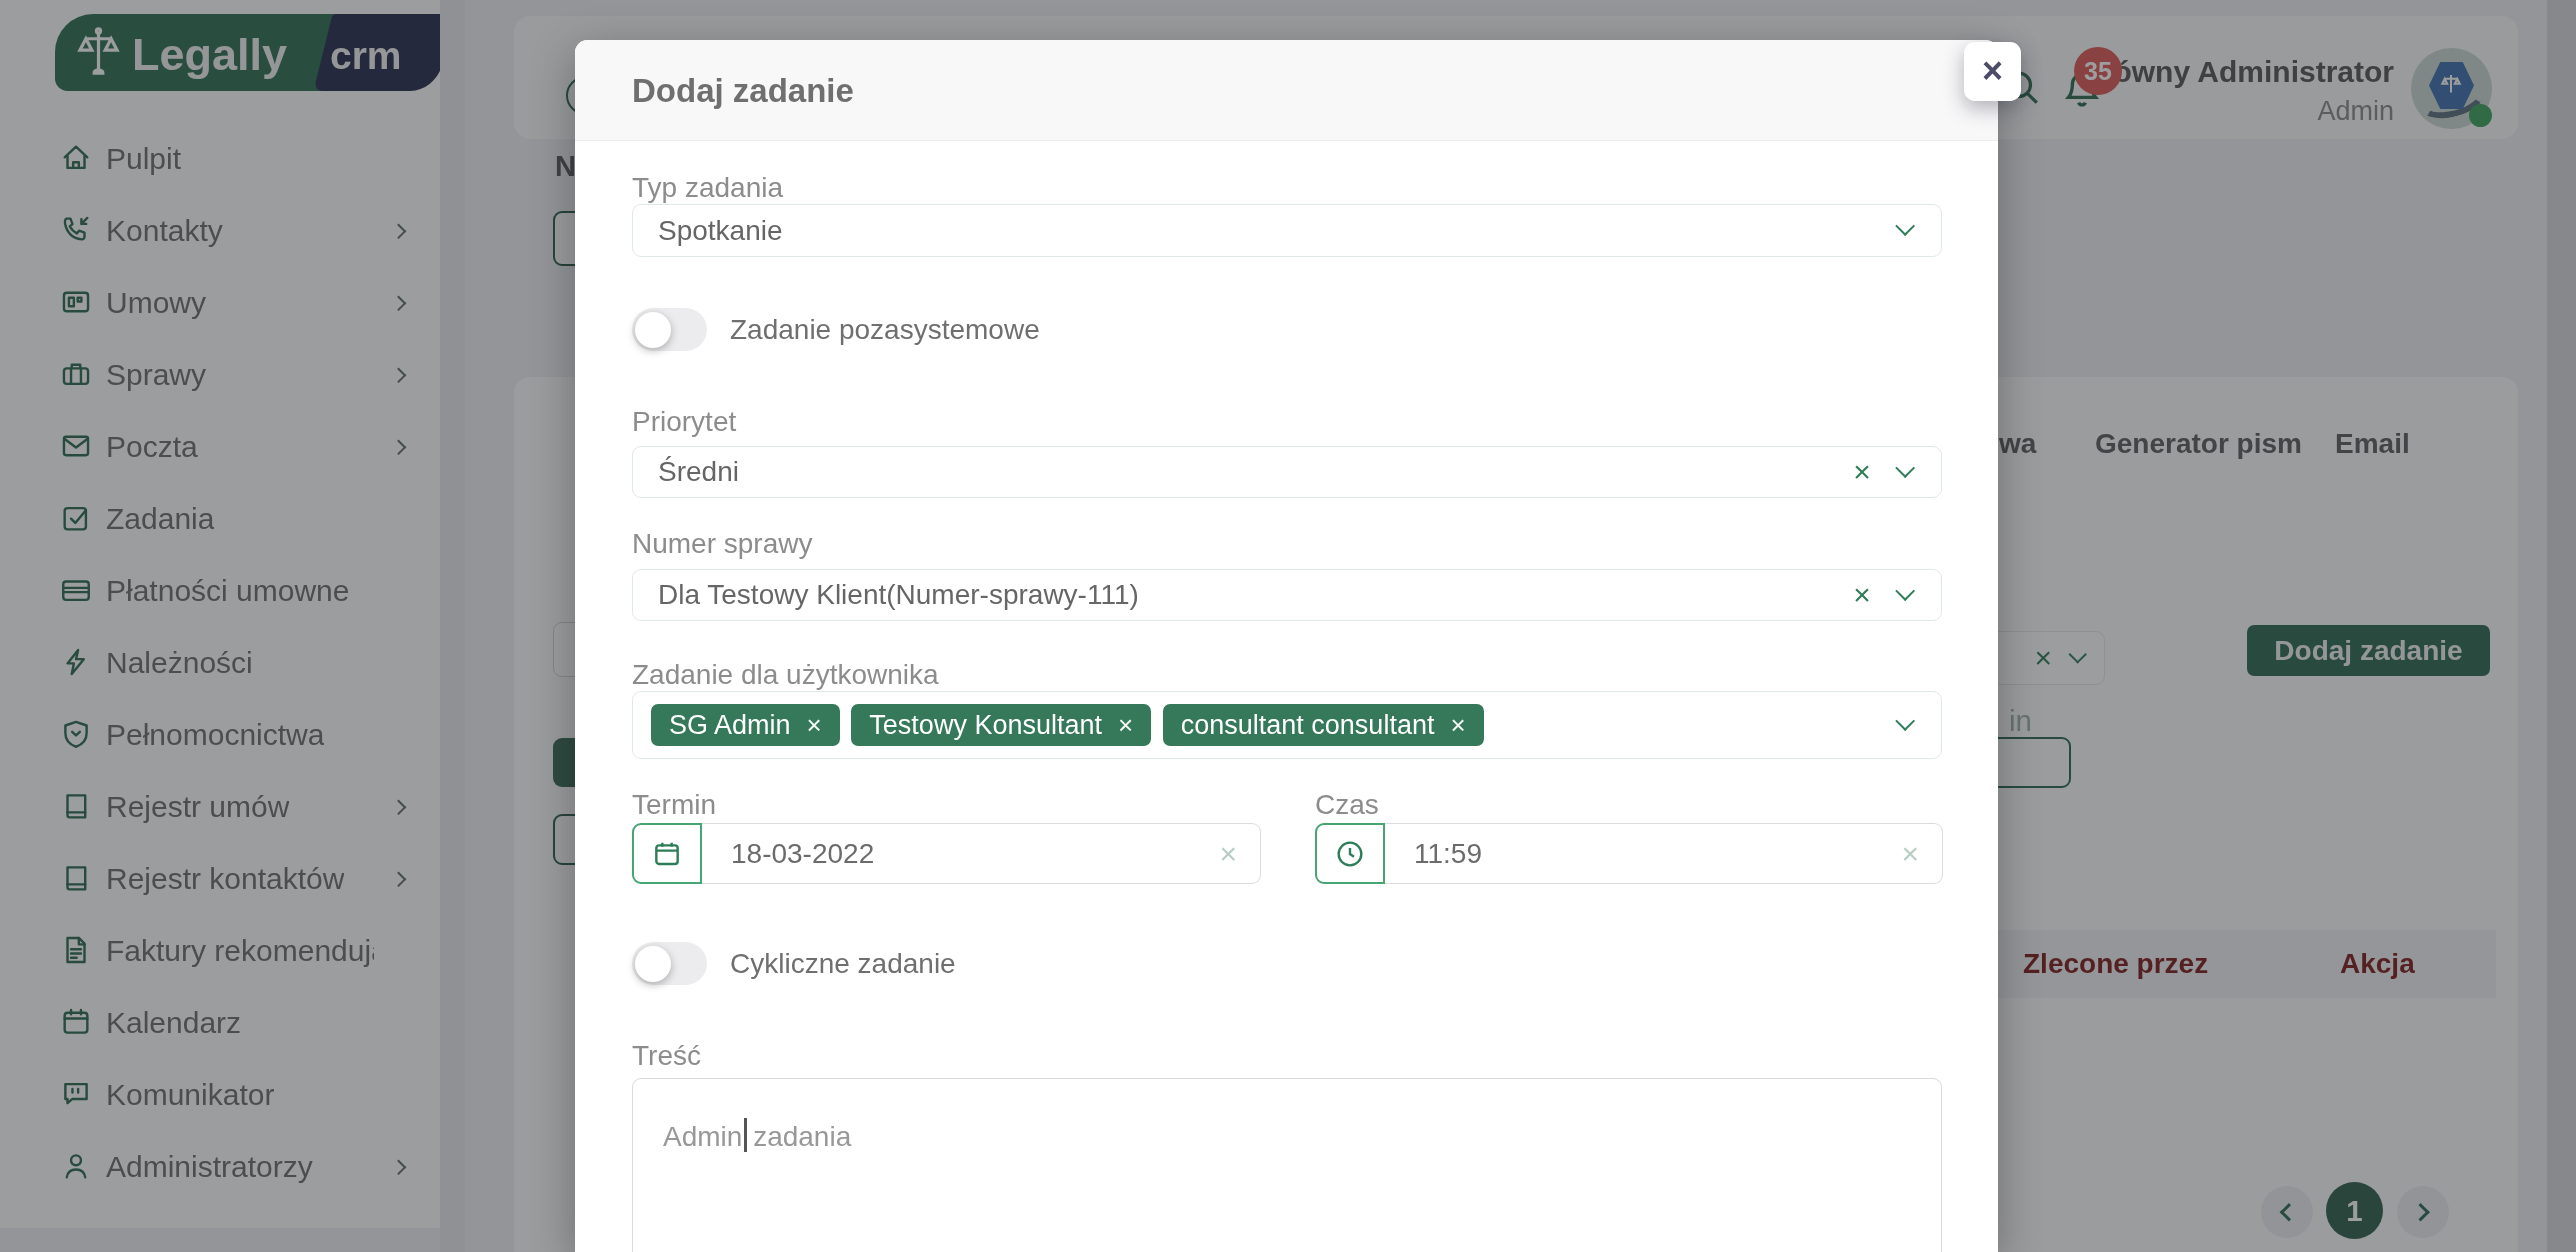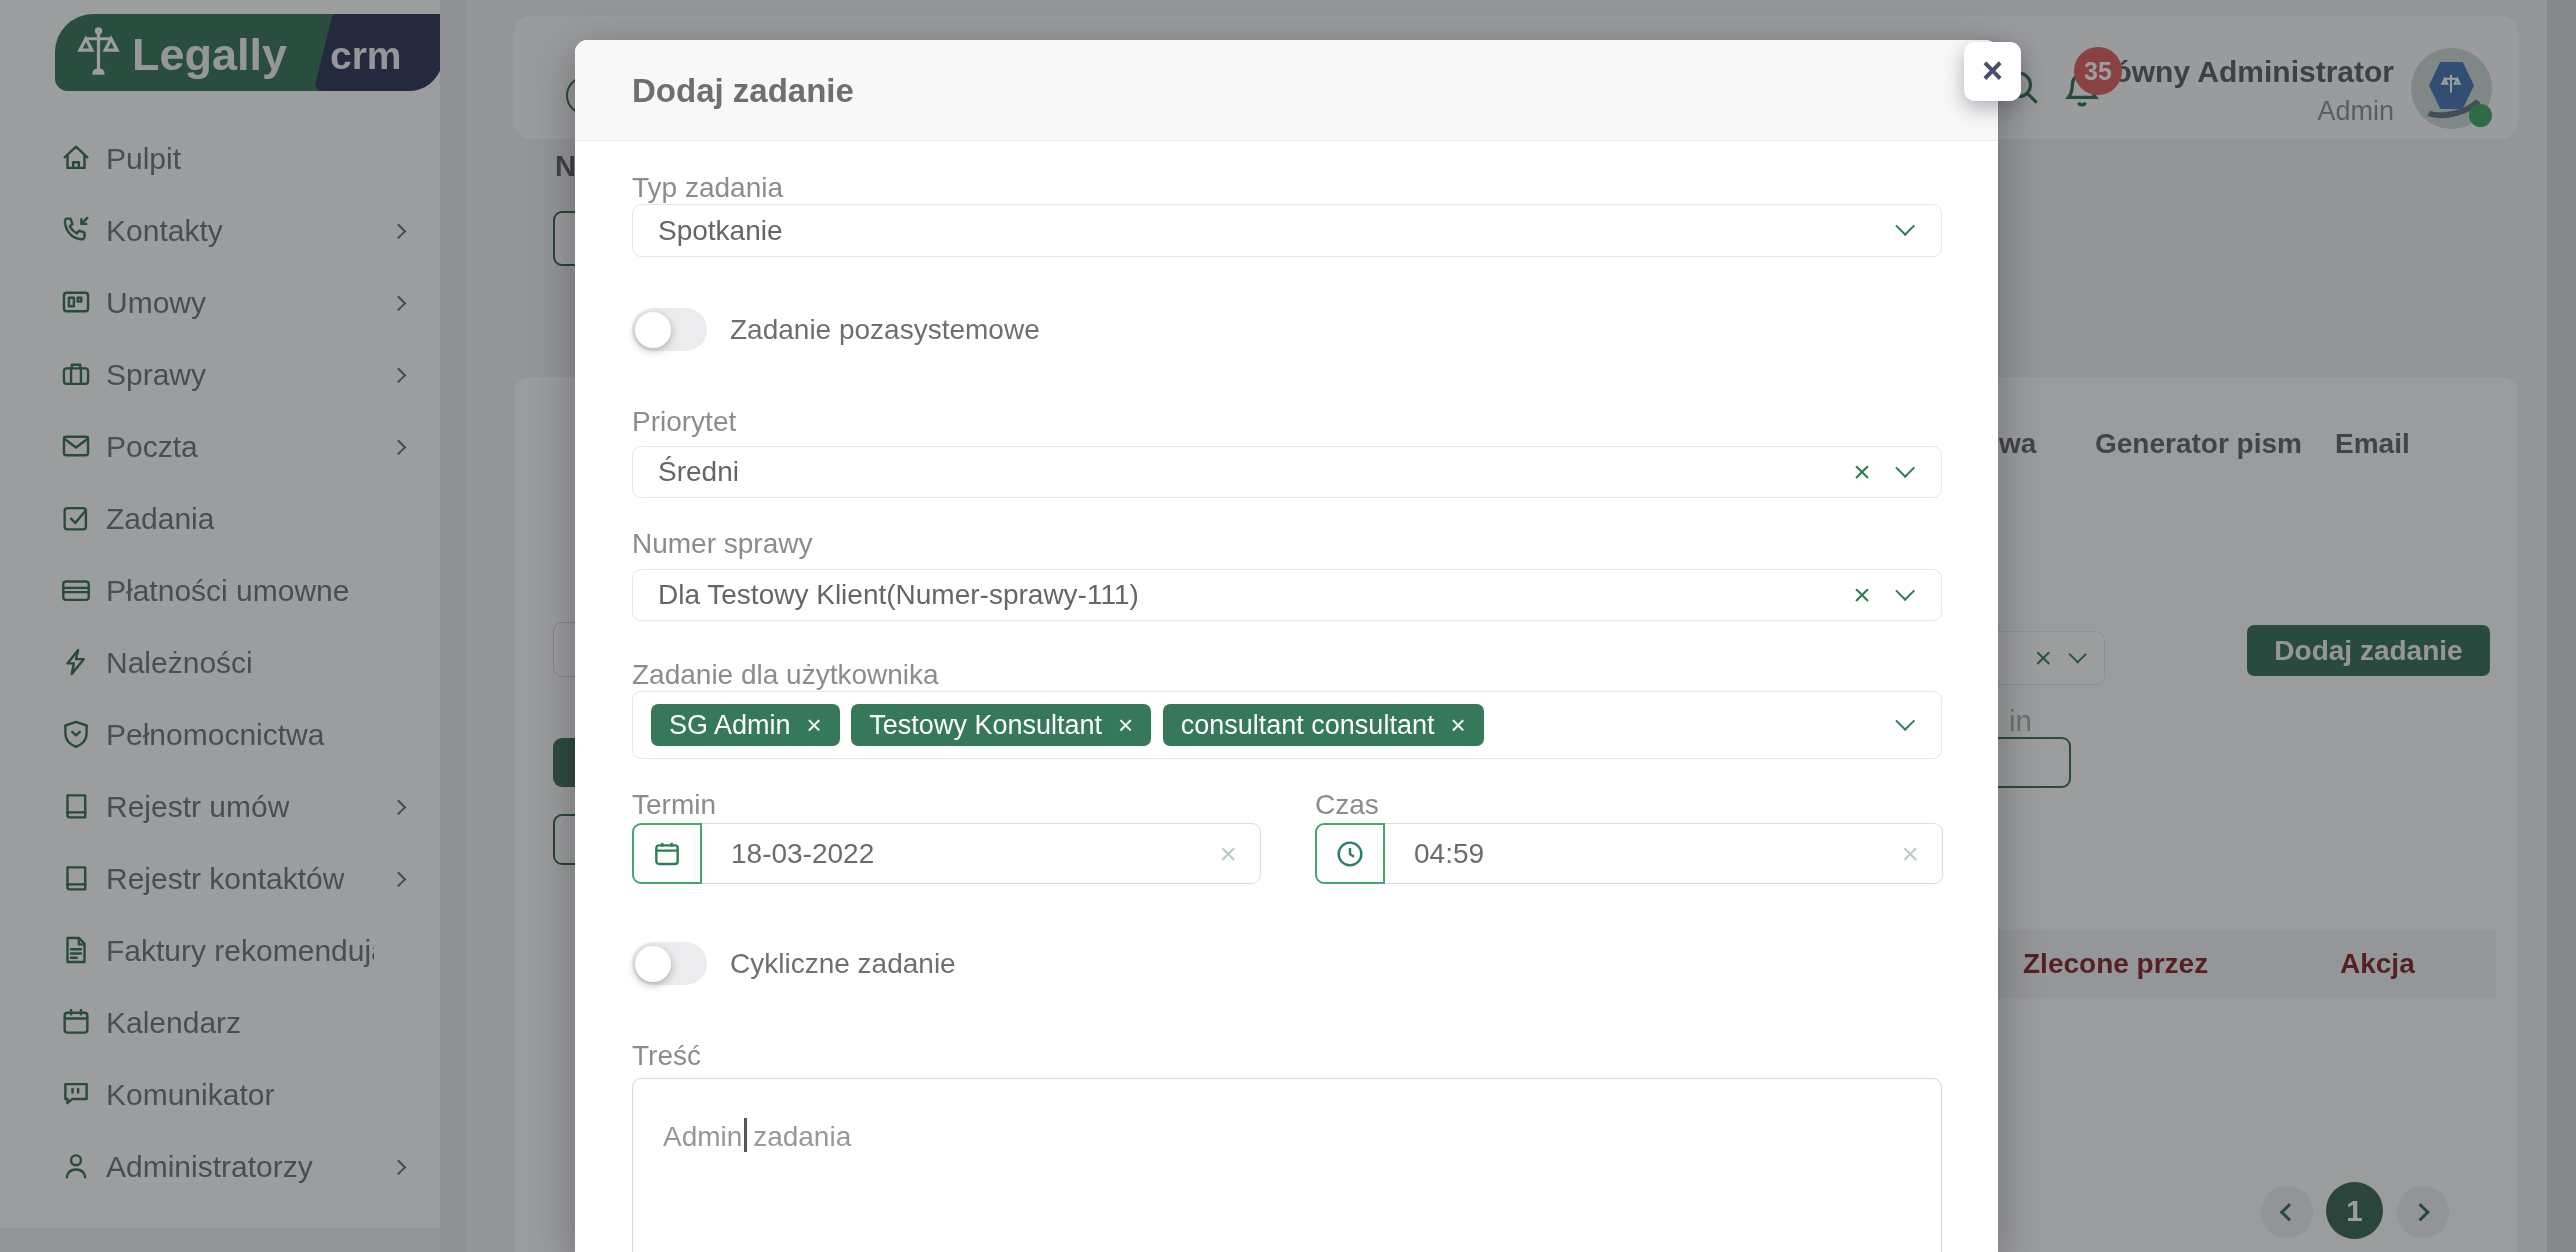--- a/index.html
+++ b/index.html
@@ -381,21 +381,21 @@
       </div>
 
       <div class="dtinput" style="left:740px;top:783px;width:628px">
         <div class="prefix">
           <svg width="32" height="32" viewBox="0 0 24 24" fill="none" stroke="#2e7d58" stroke-width="1.8">
             <circle cx="12" cy="12" r="8.5"></circle>
               <path d="M12 7.5V12l3 2"></path>
           </svg>
         </div>
         <div class="dfield">
-          <span>04:59</span>
+          <span>11:59</span>
           <span class="dclear">×</span>
         </div>
       </div>
 
       <div class="togglerow" style="top:902px">
         <div class="toggle">
             <div class="knob"></div>
           </div>
         <span class="tlab">Cykliczne zadanie</span>
       </div>

